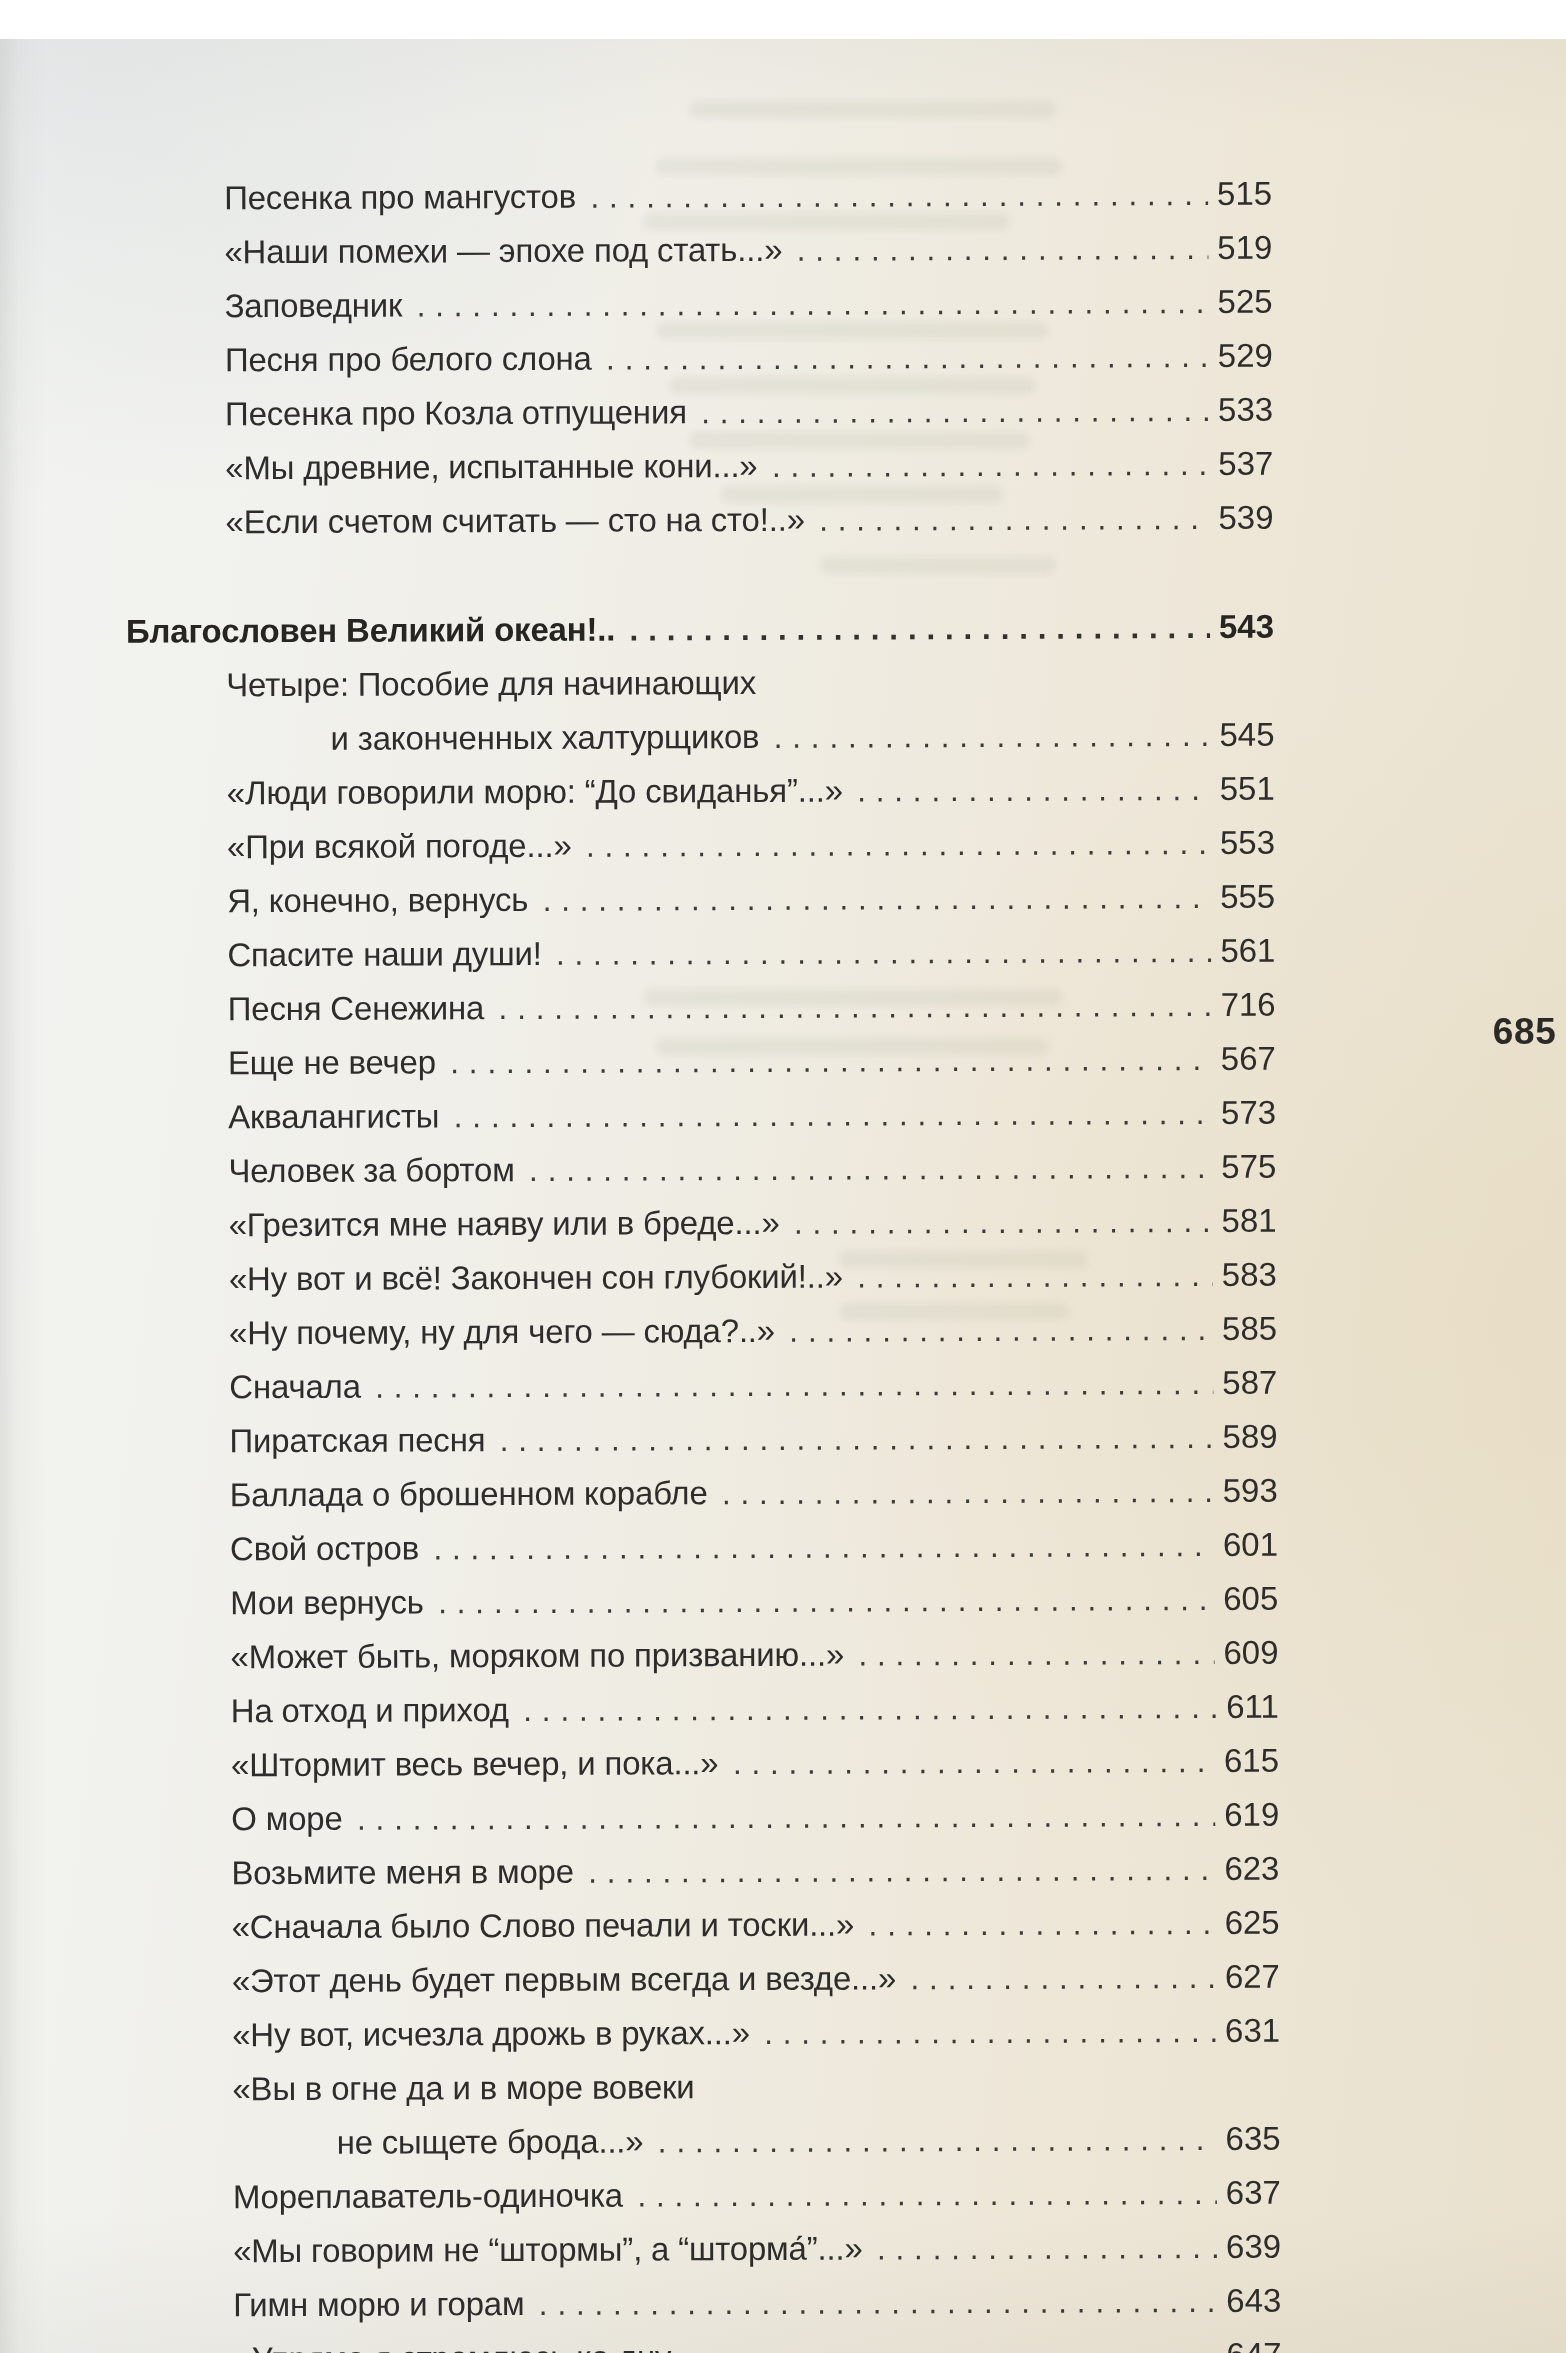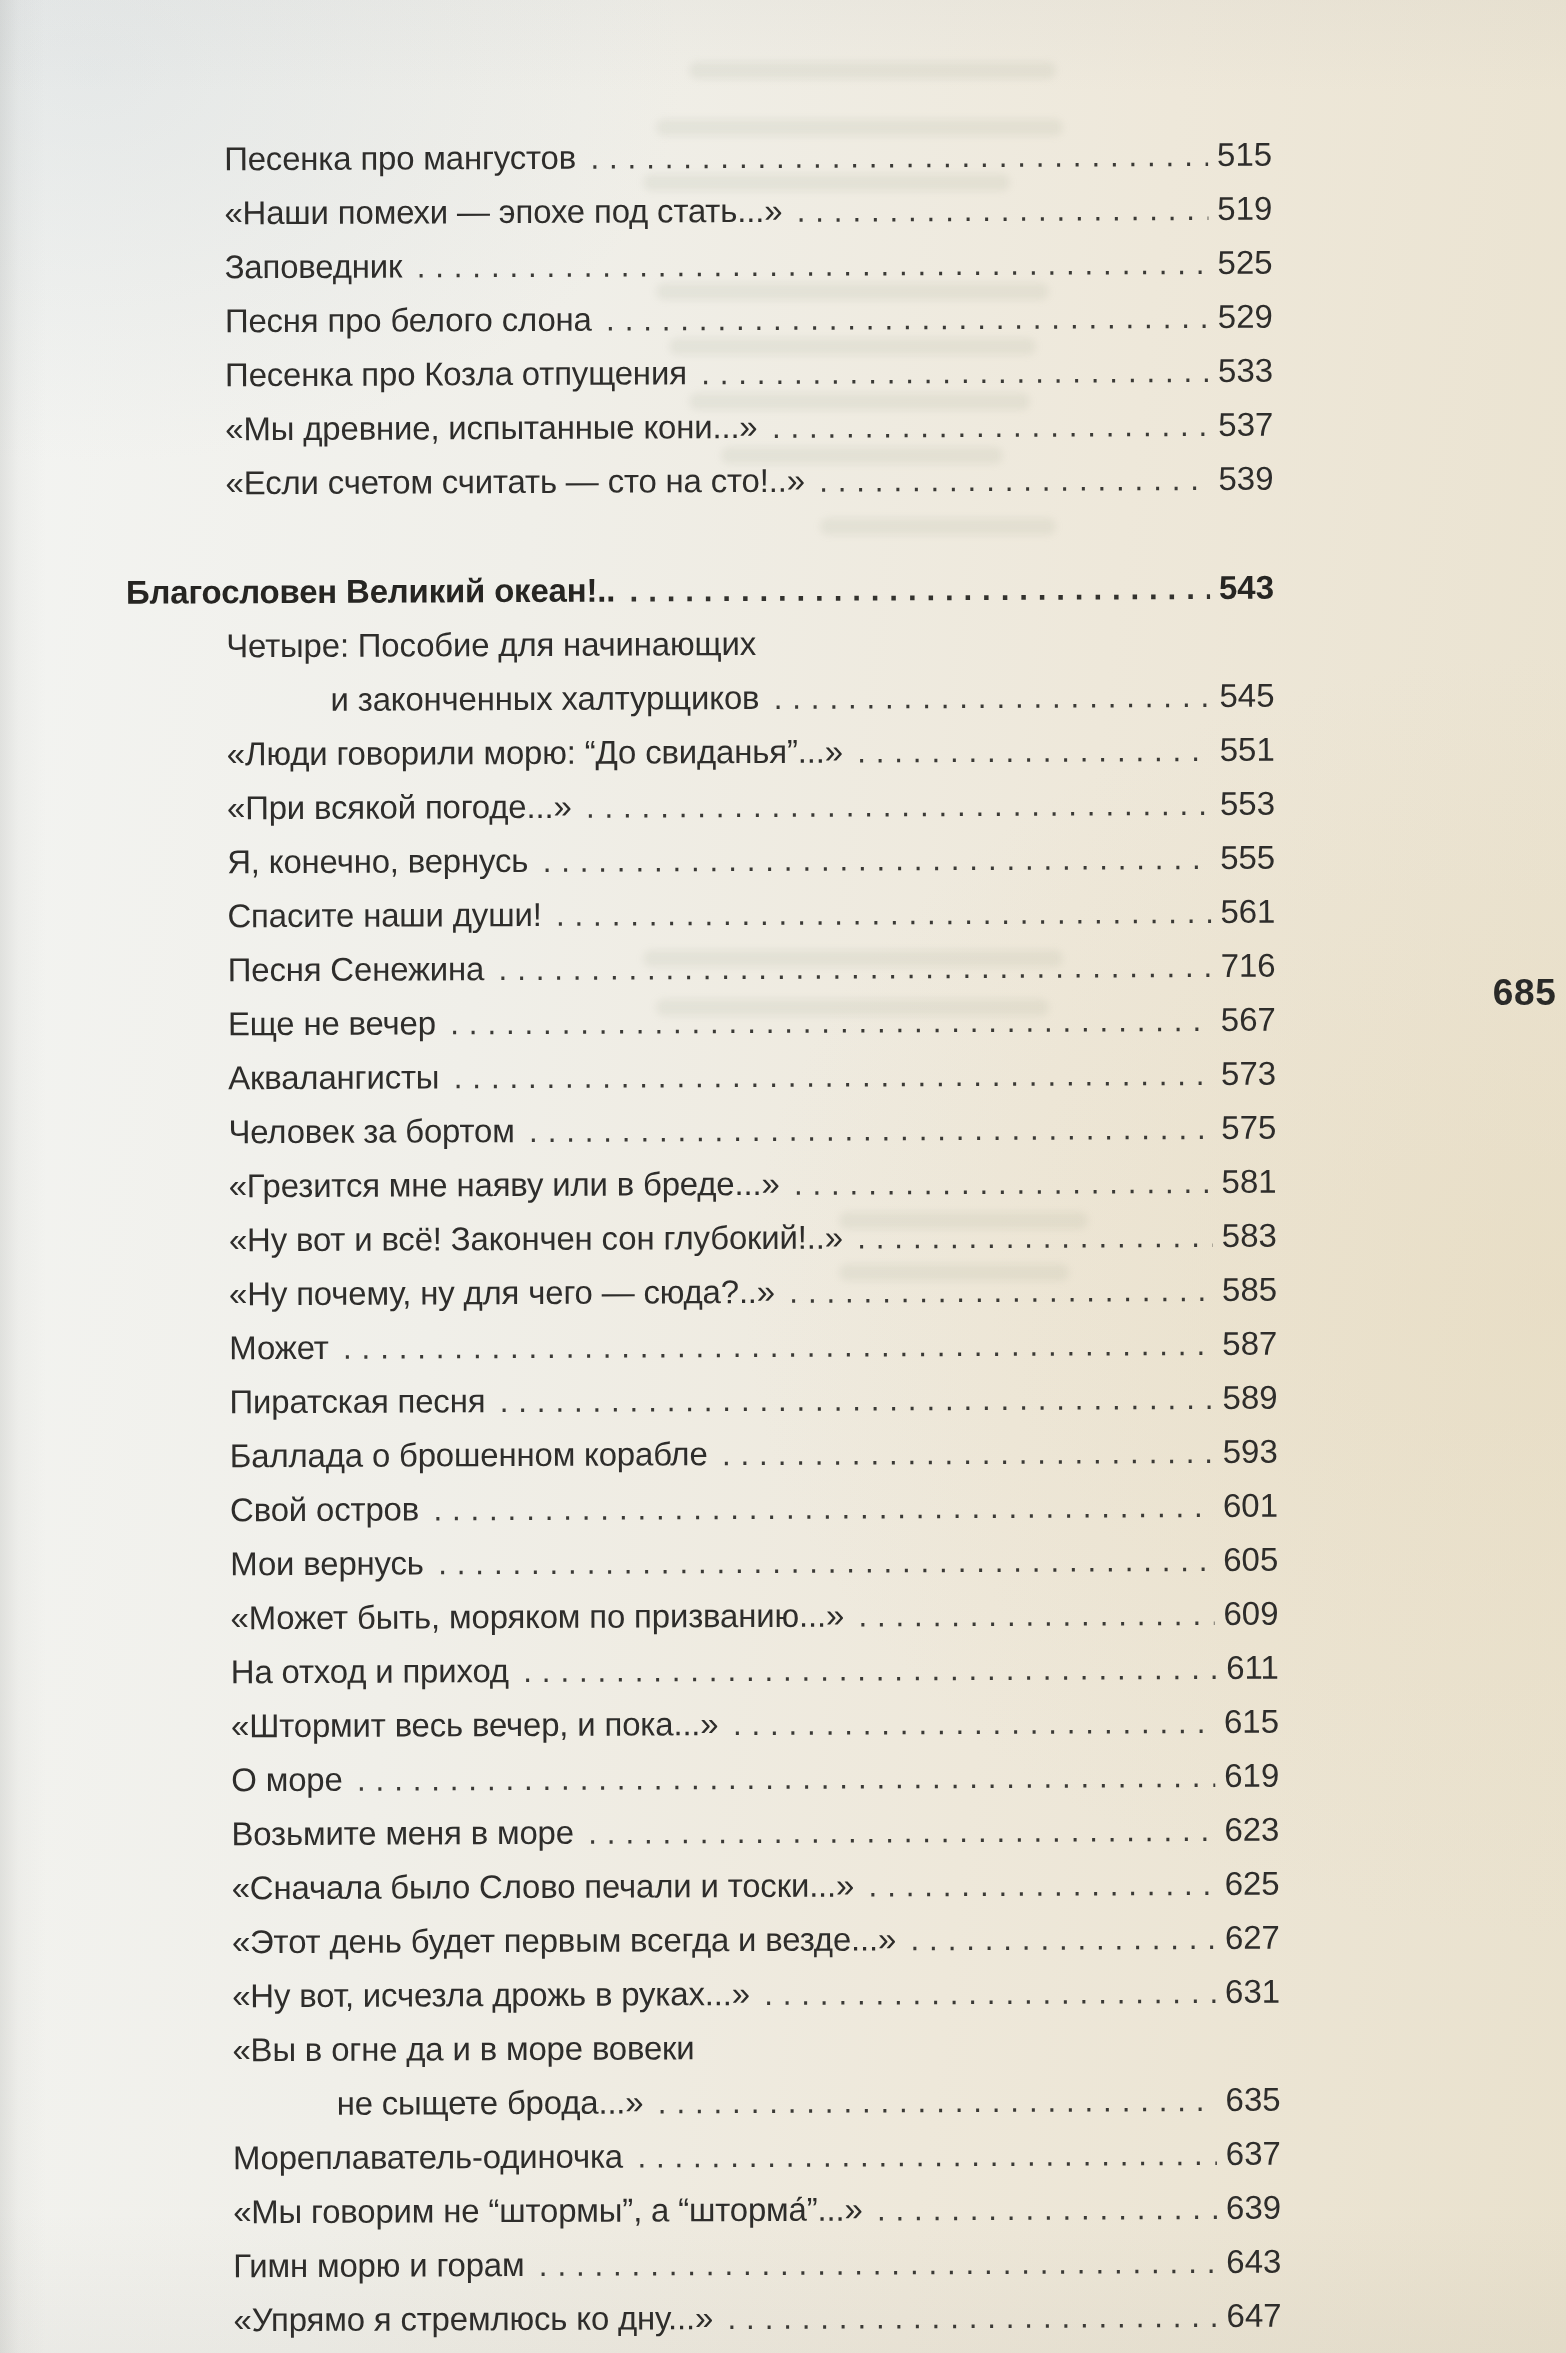--- a/index.html
+++ b/index.html
@@ -8,20 +8,21 @@
     position:relative; overflow:hidden;
     font-family:"Liberation Sans", sans-serif;
     color:#2e2d2b;
   }
   .page {
     position:absolute; inset:0;
     background:
       radial-gradient(984px 656px at 6% 3%, rgba(196,205,210,0.28), rgba(196,205,210,0) 60%),
       radial-gradient(1180px 918px at 100% 55%, rgba(228,213,180,0.35), rgba(228,213,180,0) 70%),
       linear-gradient(97deg, #f3f4f2 0%, #f0efe9 32%, #eee8da 64%, #e9e1cd 100%);
+    margin-top: 39px;
   }
   .page::before {
     content:""; position:absolute; inset:0; pointer-events:none;
     background:
       linear-gradient(90deg, rgba(110,112,108,0.14) 0px, rgba(110,112,108,0.04) 18.4px, rgba(110,112,108,0) 46px),
       linear-gradient(to top, rgba(120,118,110,0.06), rgba(120,118,110,0) 6%),
       linear-gradient(to bottom, rgba(140,145,150,0.05), rgba(140,145,150,0) 4%);
   }
   
   .smudge {
@@ -172,21 +173,21 @@
         <span class="label">«Ну вот и всё! Закончен сон глубокий!..»</span>
         <span class="dots">..........................................................................................</span>
         <span class="pg">583</span>
       </div>
       <div class="row">
         <span class="label">«Ну почему, ну для чего — сюда?..»</span>
         <span class="dots">..........................................................................................</span>
         <span class="pg">585</span>
       </div>
       <div class="row">
-        <span class="label">Может</span>
+        <span class="label">Сначала</span>
         <span class="dots">..........................................................................................</span>
         <span class="pg">587</span>
       </div>
       <div class="row">
         <span class="label">Пиратская песня</span>
         <span class="dots">..........................................................................................</span>
         <span class="pg">589</span>
       </div>
       <div class="row">
         <span class="label">Баллада о брошенном корабле</span>

